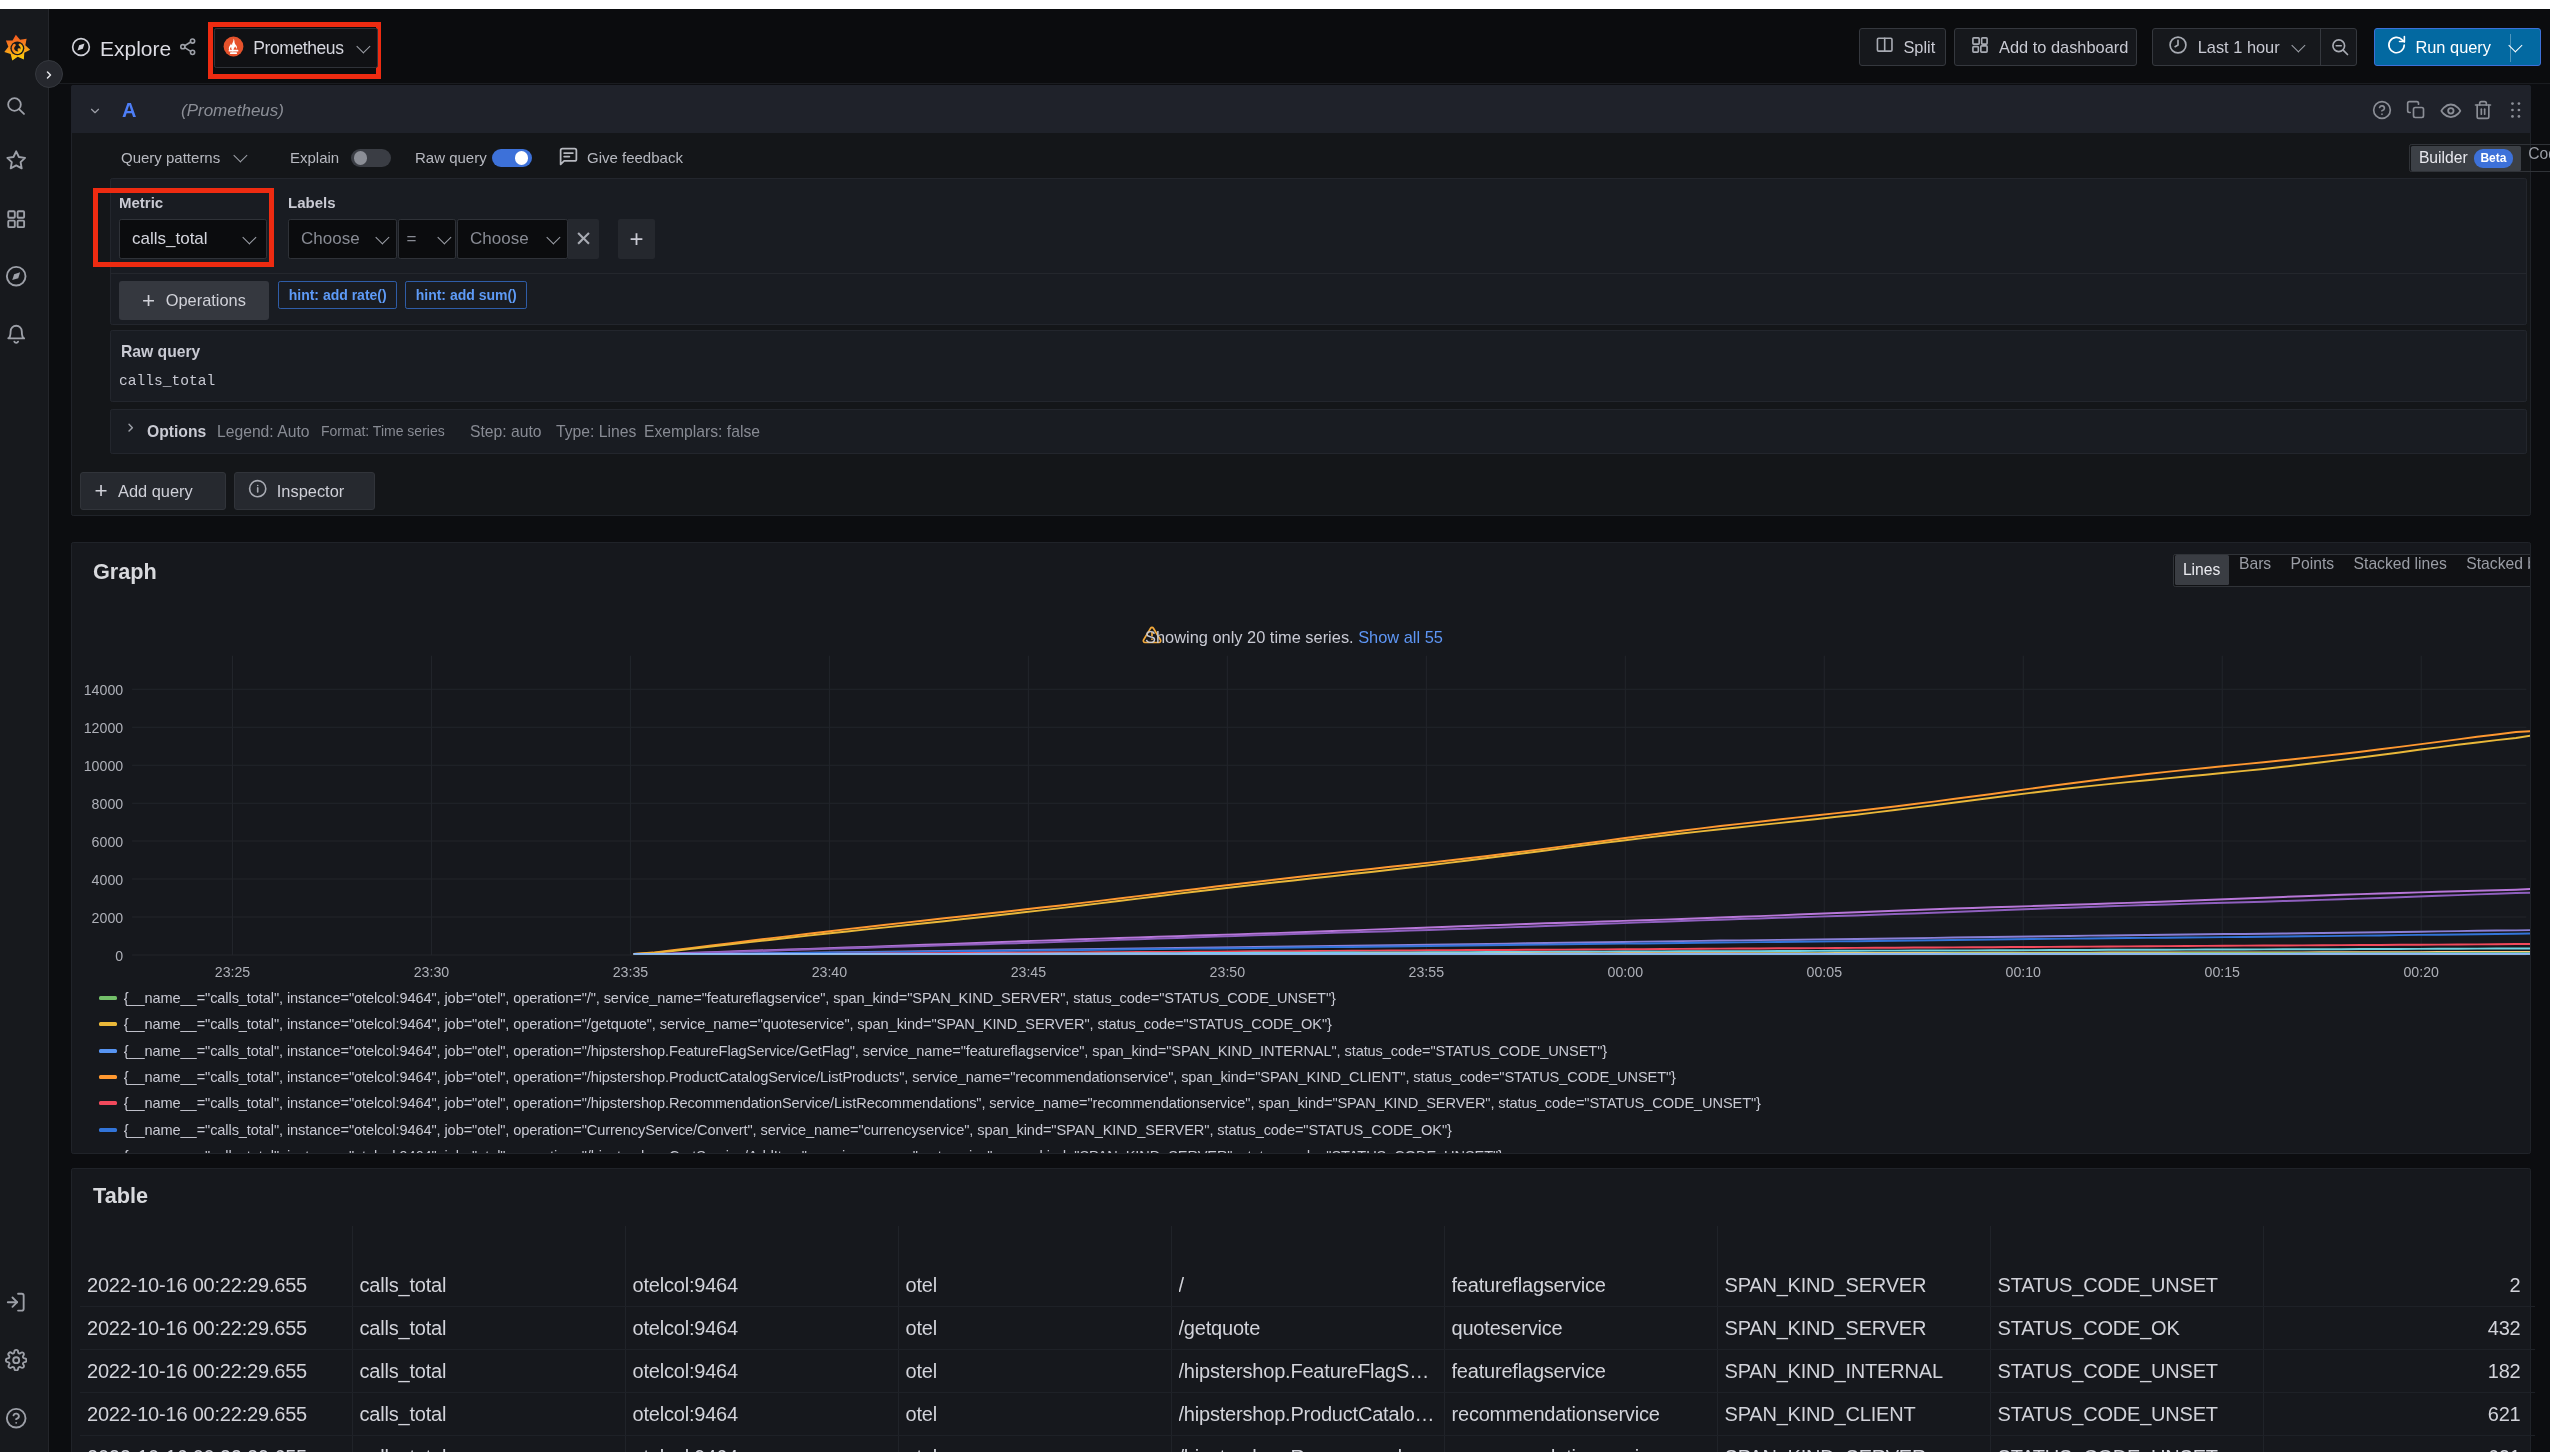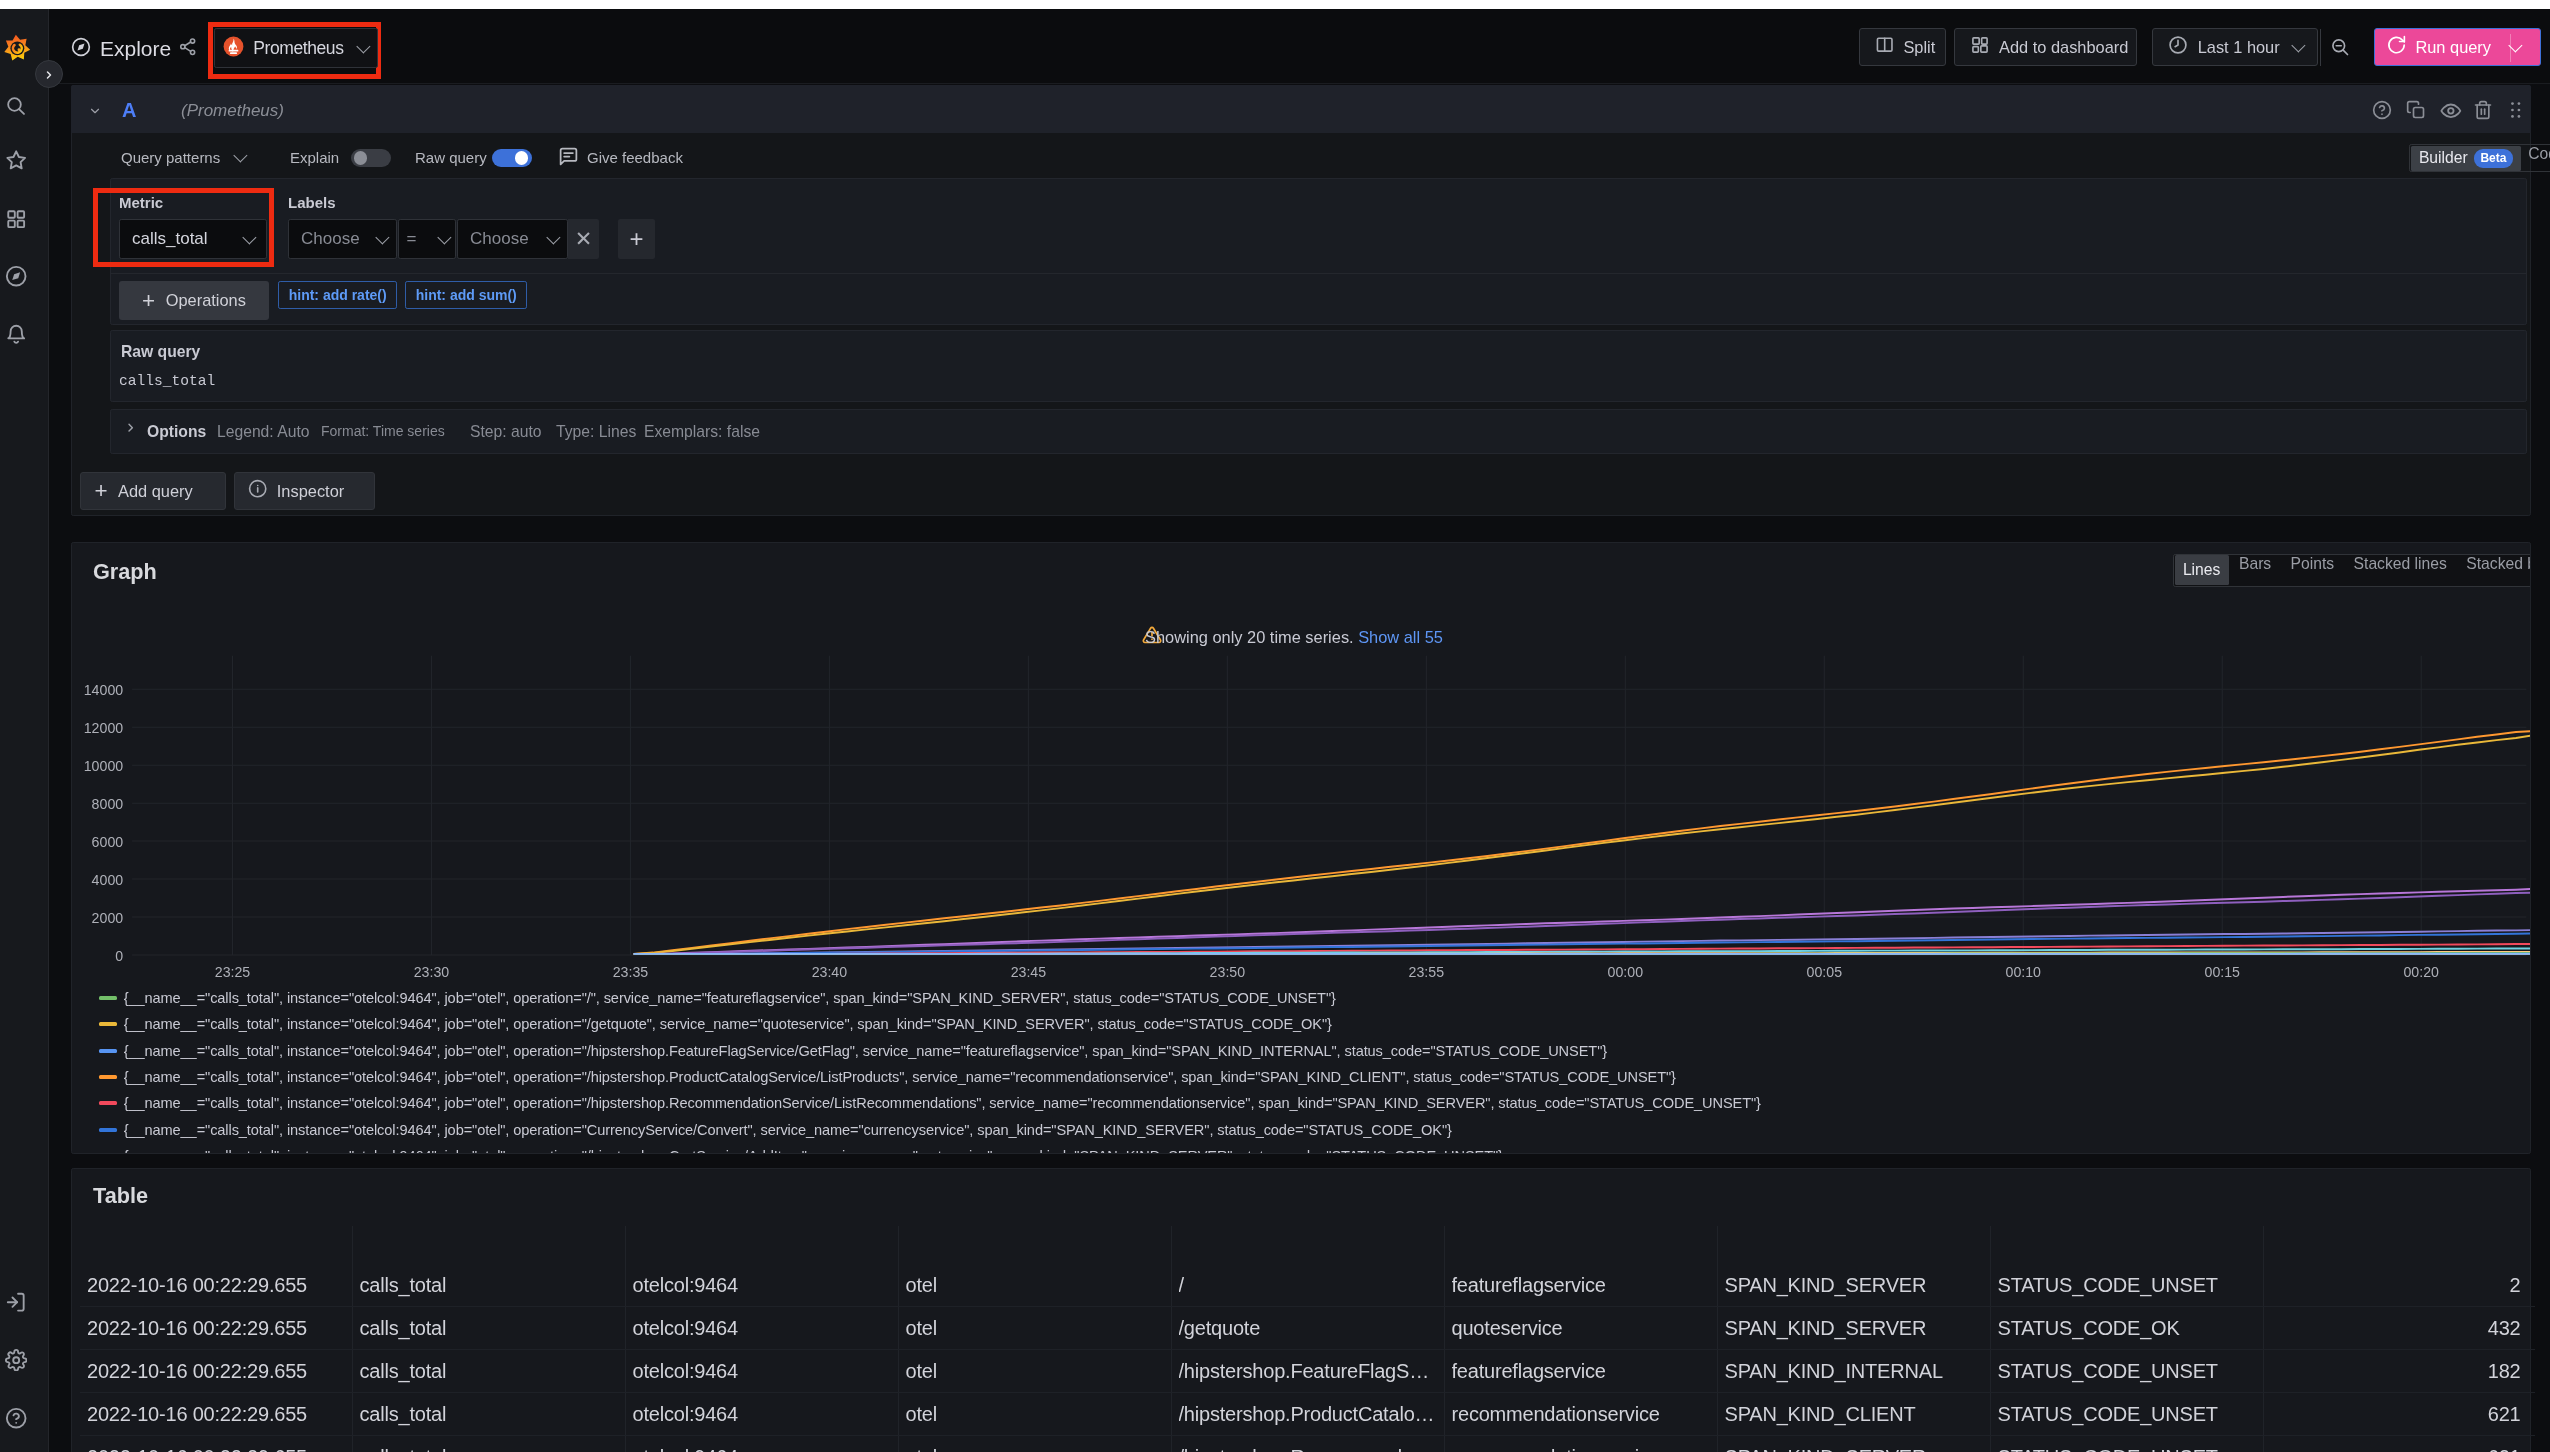--- a/index.html
+++ b/index.html
@@ -138,35 +138,35 @@
   </div>
 <div class="btn" style="left:1954px;width:183px">
     <span style="margin-left:15px"><svg class="" width="20" height="20" viewBox="0 0 24 24" fill="none" stroke="currentColor" stroke-width="2" stroke-linecap="round" stroke-linejoin="round">
         <rect x="3.5" y="3.5" width="7.5" height="7.5" rx="1"></rect>
         <rect x="14" y="3.5" width="6.5" height="7.5" rx="1"></rect>
         <rect x="3.5" y="14" width="6.5" height="6.5" rx="1"></rect>
         <rect x="13" y="13" width="7.5" height="7.5" rx="1"></rect>
       </svg></span>
     <span style="margin-left:9px">Add to dashboard</span>
   </div>
-<div class="btn" style="left:2152px;width:166px">
+<div class="btn" style="left:2152px;width:205px">
     <span style="margin-left:15px"><svg class="" width="20" height="20" viewBox="0 0 24 24" fill="none" stroke="currentColor" stroke-width="2" stroke-linecap="round" stroke-linejoin="round">
         <circle cx="12" cy="12" r="9.5"></circle>
         <polyline points="12 6.5 12 12 8.5 14"></polyline>
       </svg></span>
     <span style="margin-left:9.7px">Last 1 hour</span>
     <span class="chev" style="margin-left:12px"></span>
     <span style="position:absolute;left:167px;top:0;width:0.7px;height:37px;background:#35383e"></span>
     <span style="position:absolute;left:177px;top:8.2px;color:#a8abb3"><svg class="" width="20" height="20" viewBox="0 0 24 24" fill="none" stroke="currentColor" stroke-width="2" stroke-linecap="round" stroke-linejoin="round">
         <circle cx="10.5" cy="10.5" r="7"></circle>
         <line x1="15.8" y1="15.8" x2="21" y2="21"></line>
         <line x1="7.5" y1="10.5" x2="13.5" y2="10.5"></line>
       </svg></span>
   </div>
-<div class="btn bluebtn" style="left:2374px;width:167px;background:#ec4899;border-color:#3d71d9;color:#fff">
+<div class="btn bluebtn" style="left:2374px;width:167px;background:#0369a1;border-color:#3d71d9;color:#fff">
   <span style="margin-left:12px;color:#fff"><svg class="" width="19.4" height="19.4" viewBox="0 0 24 24" fill="none" stroke="currentColor" stroke-width="2" stroke-linecap="round" stroke-linejoin="round">
         <path d="M21.5 2v6h-6"></path>
         <path d="M21.3 12.5A9.5 9.5 0 1 1 18.8 6l2.7 2.5"></path>
       </svg></span>
     <span style="margin-left:9px;font-weight:500">Run query</span>
   <span style="position:absolute;left:135px;top:4.5px;width:0.7px;height:28px;background:rgba(255,255,255,0.3)"></span>
   <span class="chev" style="margin-left:18px;border-color:#fff"></span>
 </div>
 
 <div class="panel" style="left:71px;top:85px;width:2460px;height:431px;background:#141619"></div>

